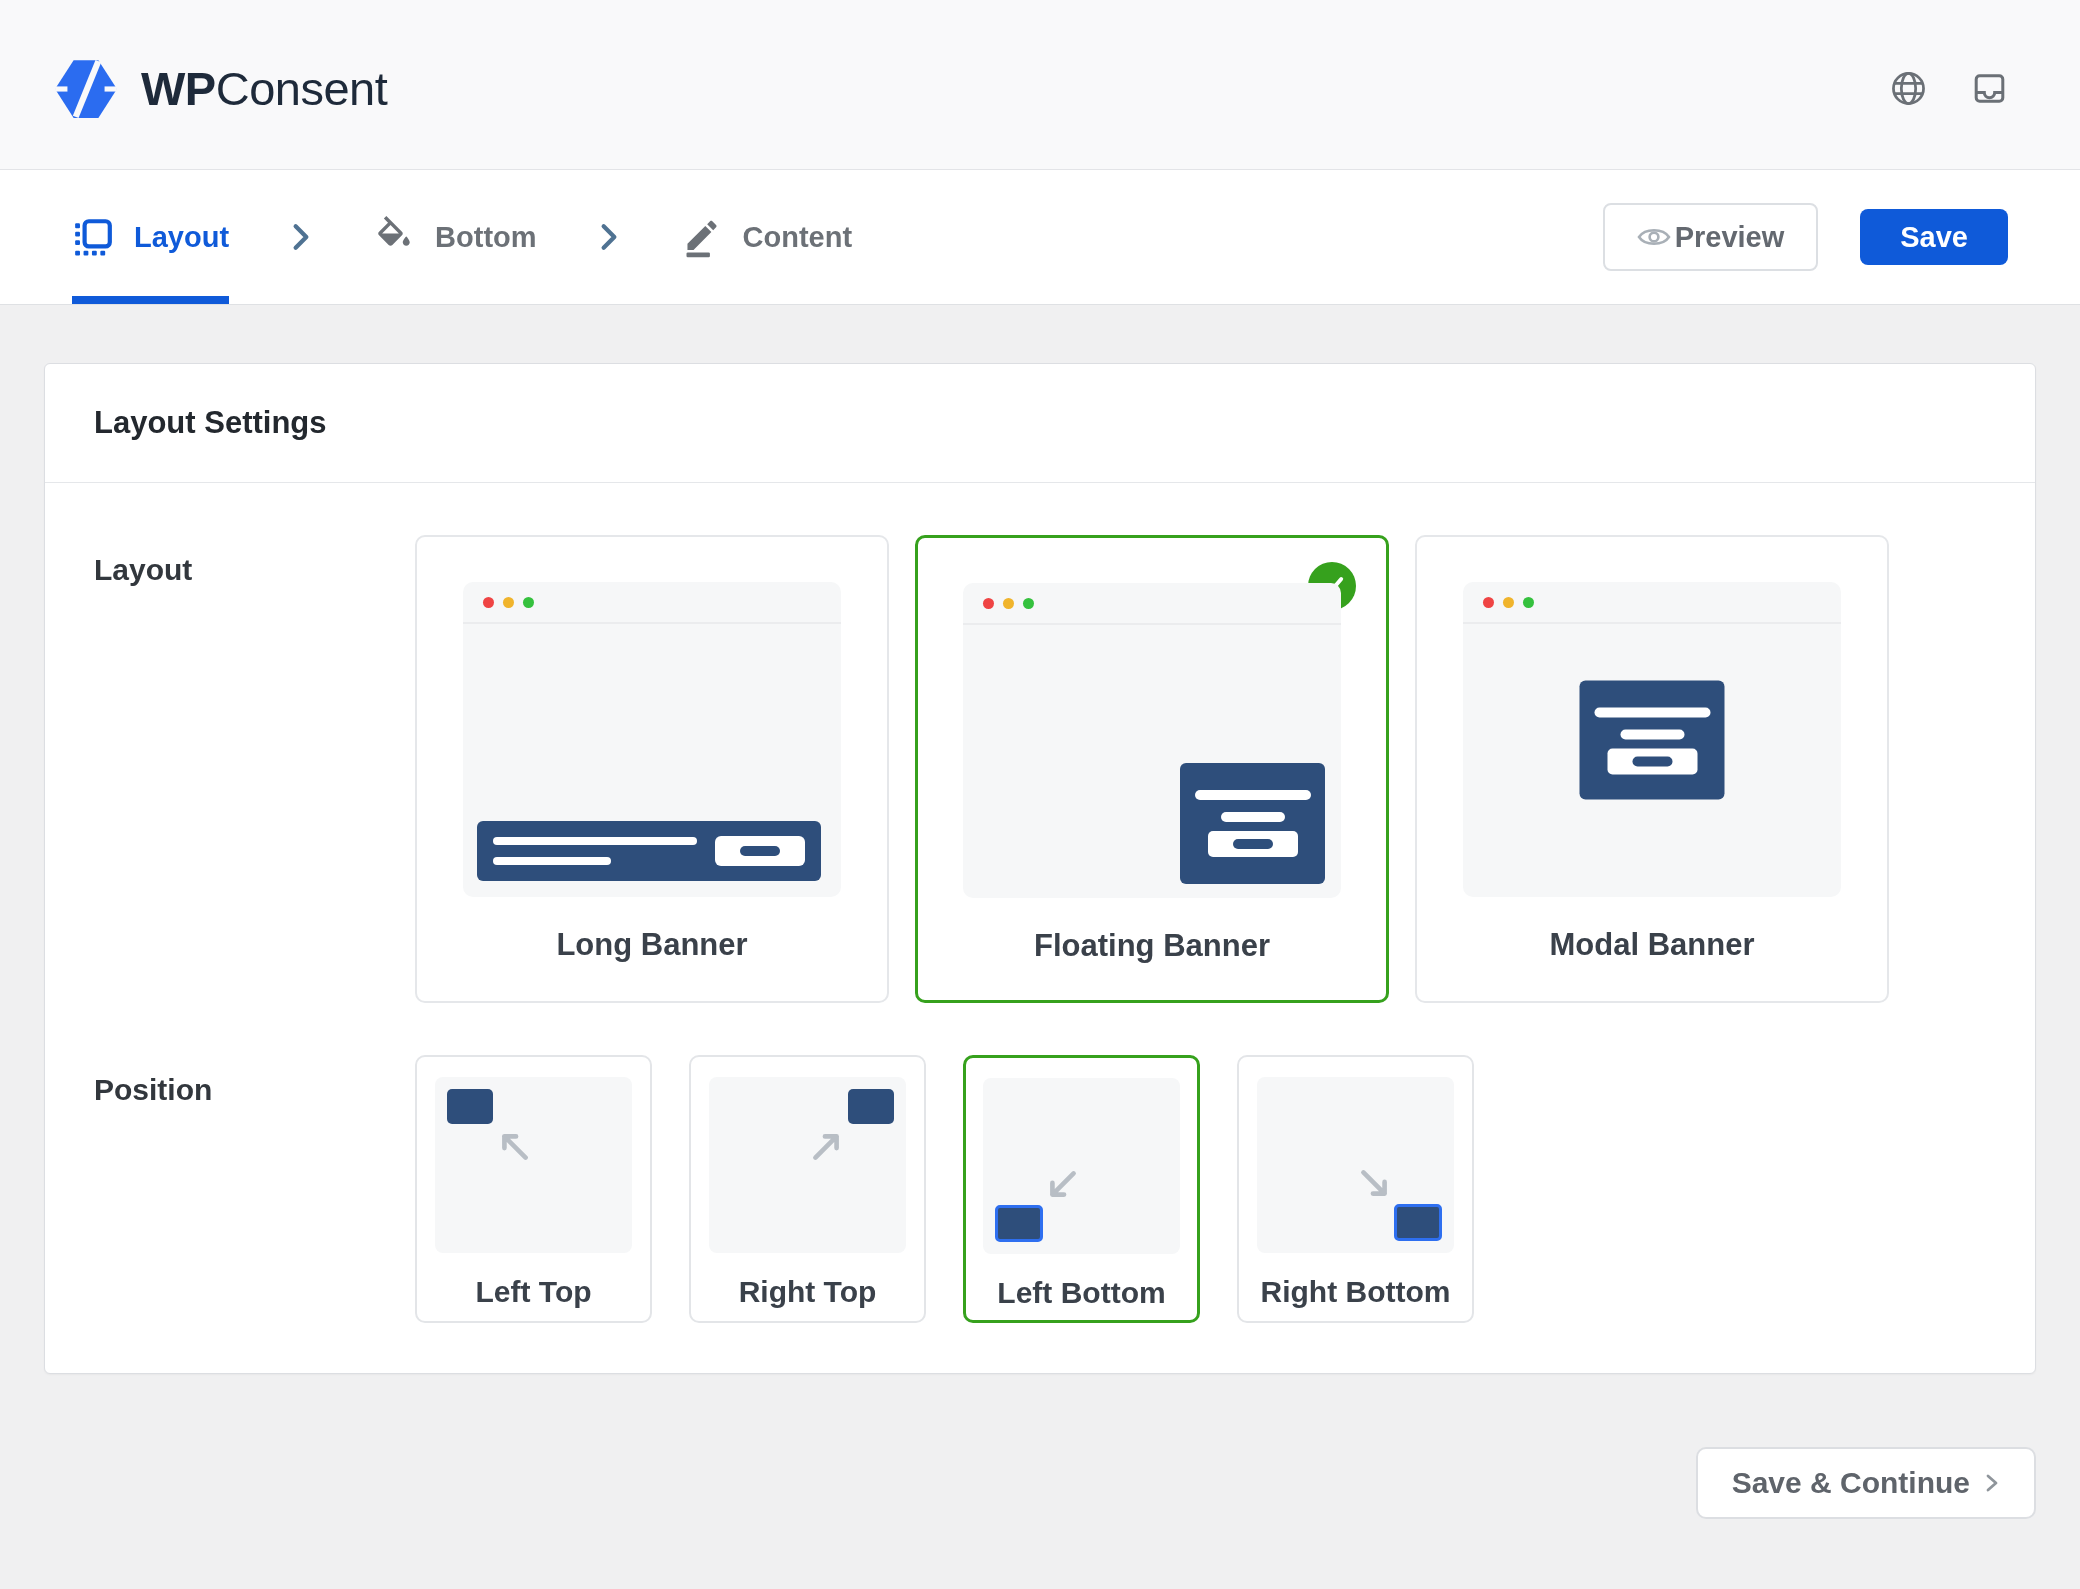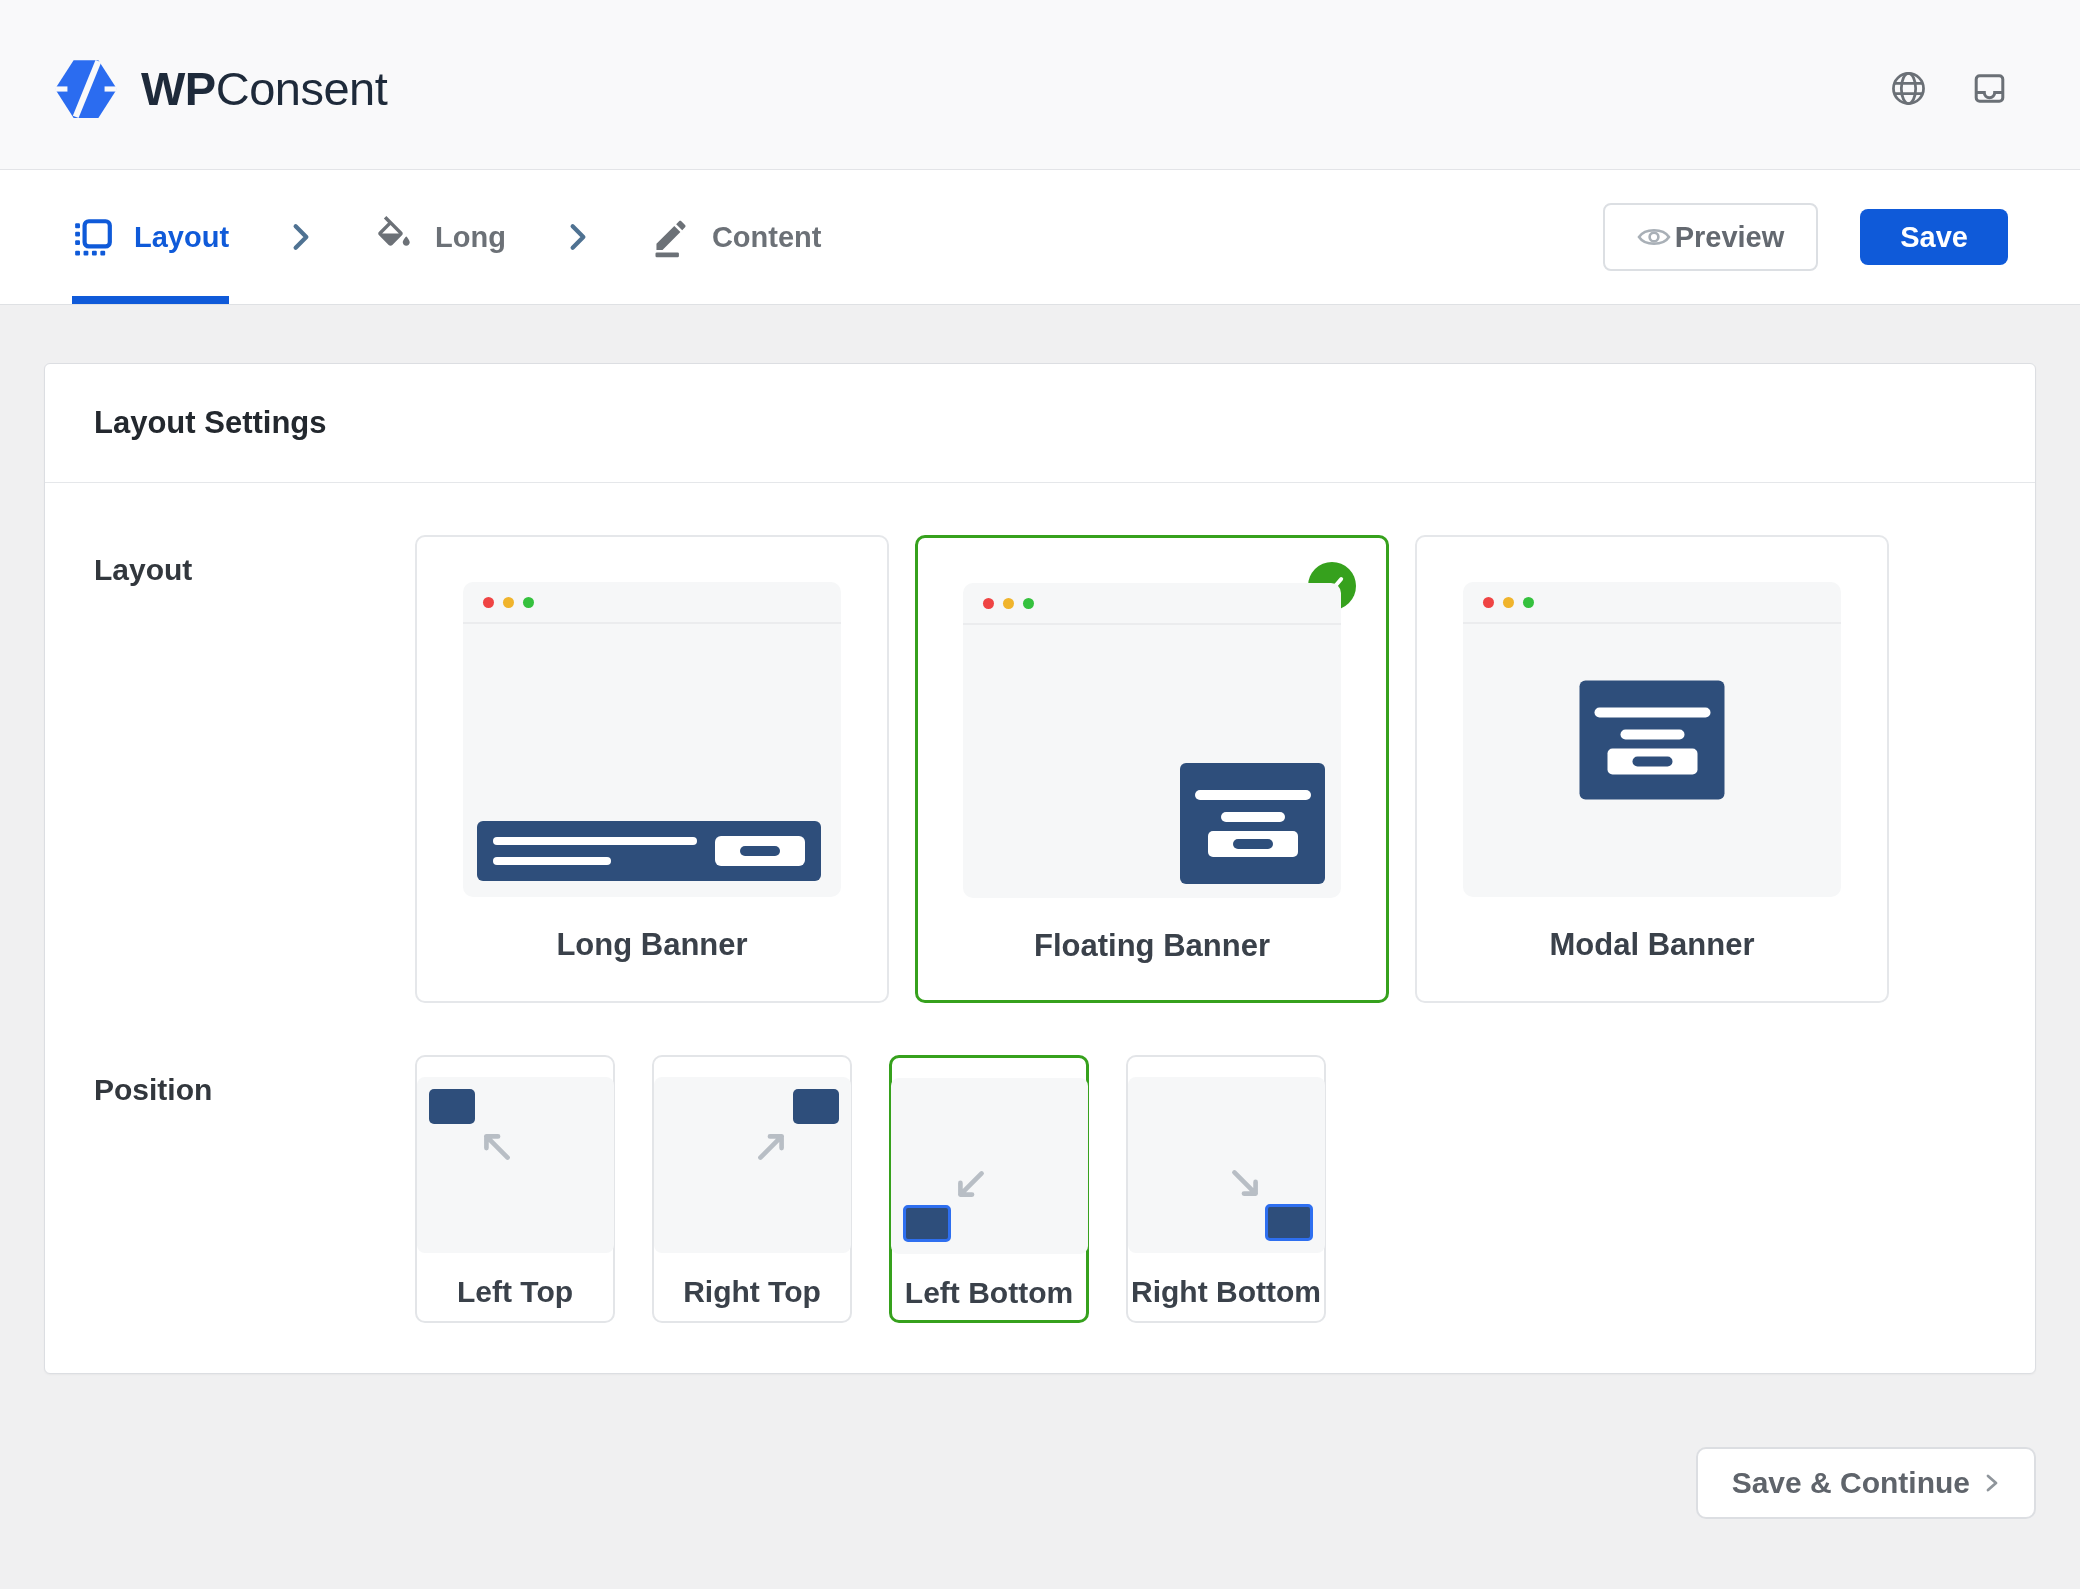--- a/index.html
+++ b/index.html
@@ -122,21 +122,21 @@
   }
   .banner-float{right:16px;bottom:14px;height:121px}
   .banner-modal{left:50%;top:50%;transform:translate(-50%,-50%);height:119px}
   .mb-l1{width:116px;height:10px;border-radius:5px}
   .mb-l2{width:64px;height:10px;border-radius:5px;margin-top:12px}
   .mb-btn{width:90px;height:26px;margin-top:9px;border-radius:5px}
   .opt-label{margin-top:30px;font-size:31px;font-weight:bold;color:#3a414a}
   
   .positions{display:flex;gap:37px}
   .pos-card{
-    width:200px;height:268px;background:#fff;border:2px solid #e3e5e8;
+    width:237px;height:268px;background:#fff;border:2px solid #e3e5e8;
     border-radius:10px;display:flex;flex-direction:column;align-items:center;cursor:pointer;
   }
   .pos-card.selected{border:3px solid var(--green)}
   .pos-thumb{
     margin-top:20px;width:197px;height:176px;background:#f6f7f8;
     border-radius:8px;position:relative;
   }
   .pos-rect{position:absolute;width:46px;height:35px;background:var(--navy);border-radius:5px}
   .pos-rect.bright{width:48px;height:37px;border:3px solid var(--bright-blue)}
   .pos-rect.lt{top:12px;left:12px}
@@ -198,21 +198,21 @@
       </svg>
       <span>Layout</span>
     </div>
     <svg class="tab-sep" viewBox="0 0 16 24" fill="none" stroke="currentColor" stroke-width="3.2" stroke-linecap="round" stroke-linejoin="round">
         <path d="M4 4 l8 8 -8 8"></path>
       </svg>
     <div class="tab">
       <svg viewBox="0 0 24 24" fill="currentColor">
         <path d="M16.56 8.94 7.62 0 6.21 1.41l2.38 2.38-5.15 5.15c-.59.59-.59 1.54 0 2.12l5.5 5.5c.29.3.68.44 1.06.44s.77-.15 1.06-.44l5.5-5.5c.59-.58.59-1.53 0-2.12zM5.21 10 10 5.21 14.79 10H5.21zM19 11.5s-2 2.17-2 3.5c0 1.1.9 2 2 2s2-.9 2-2c0-1.33-2-3.5-2-3.5z"></path>
       </svg>
-      <span>Long</span>
+      <span>Bottom</span>
     </div>
     <svg class="tab-sep" viewBox="0 0 16 24" fill="none" stroke="currentColor" stroke-width="3.2" stroke-linecap="round" stroke-linejoin="round">
         <path d="M4 4 l8 8 -8 8"></path>
       </svg>
     <div class="tab">
       <svg viewBox="0 0 26 26" fill="currentColor">
         <path d="M4 17.25V21h3.75L18.8 9.94l-3.75-3.75L4 17.25z M21.7 7c.4-.4.4-1 0-1.4l-2.3-2.3c-.4-.4-1-.4-1.4 0l-1.8 1.8 3.75 3.75L21.7 7z"></path>
         <rect x="3.4" y="22.6" width="14.5" height="3" rx="0.8"></rect>
       </svg>
       <span>Content</span>

